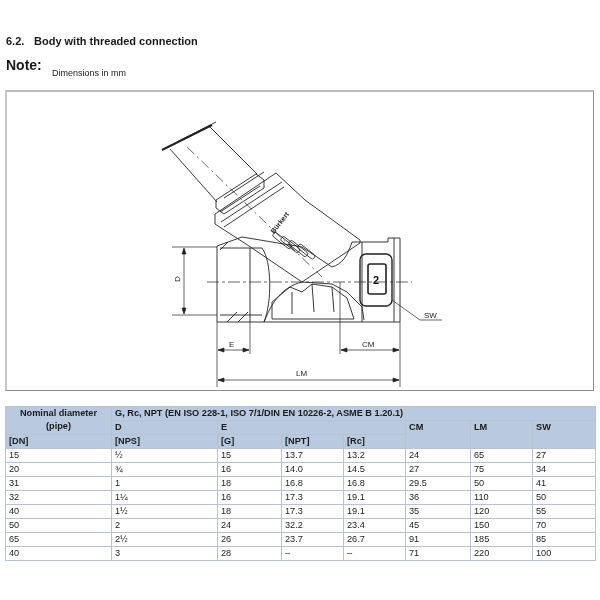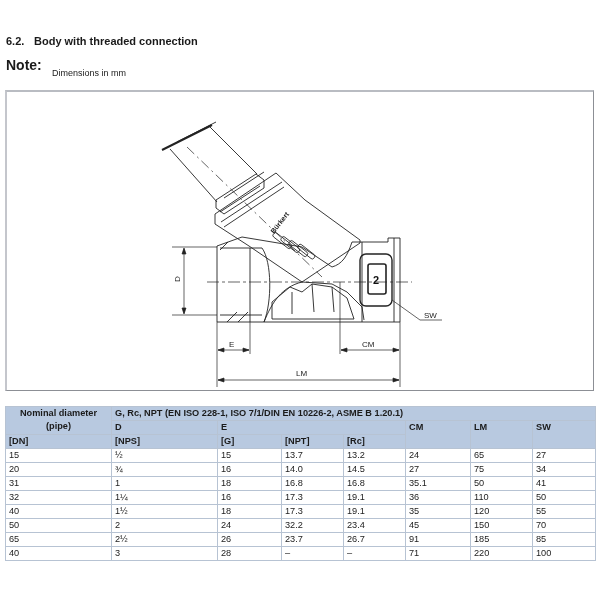--- a/index.html
+++ b/index.html
@@ -179,21 +179,21 @@
         <td>27</td>
         <td>75</td>
         <td>34</td>
       </tr>
     <tr>
         <td>31</td>
         <td>1</td>
         <td>18</td>
         <td>16.8</td>
         <td>16.8</td>
-        <td>35.1</td>
+        <td>29.5</td>
         <td>50</td>
         <td>41</td>
       </tr>
     <tr>
         <td>32</td>
         <td>1¼</td>
         <td>16</td>
         <td>17.3</td>
         <td>19.1</td>
         <td>36</td>

